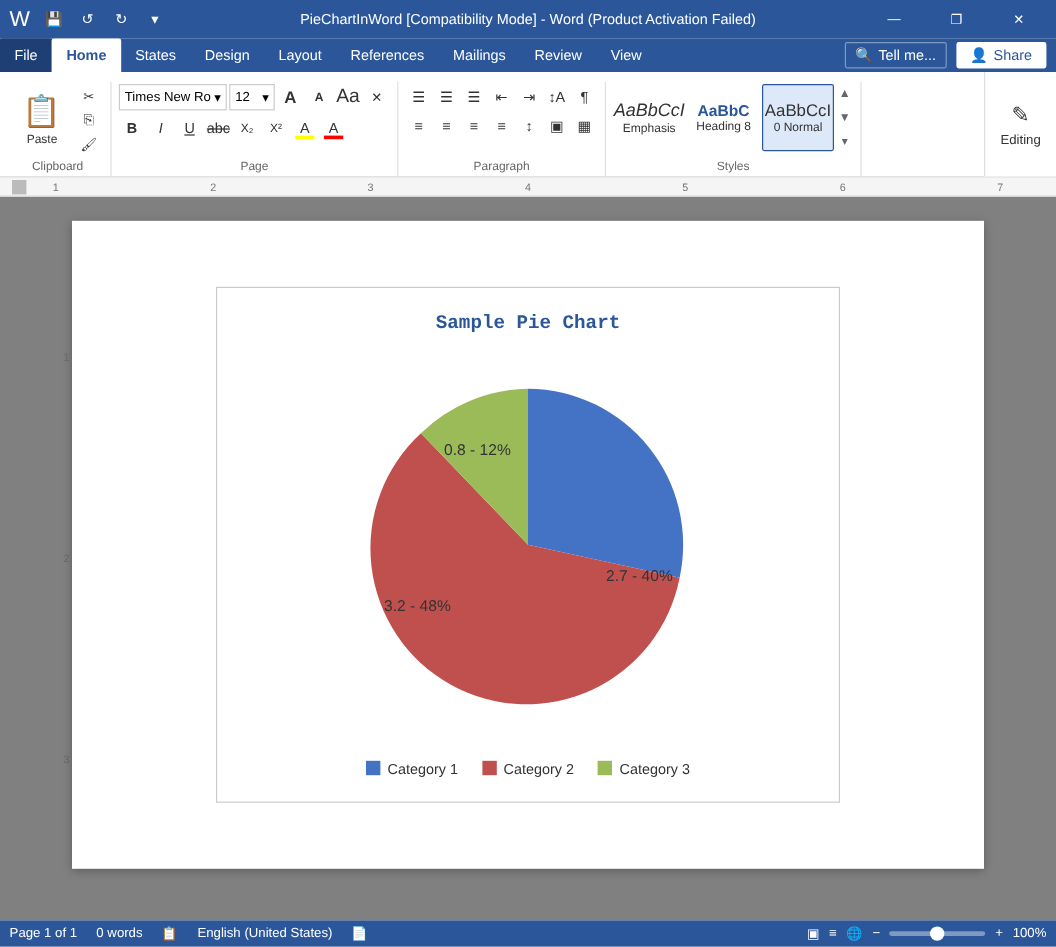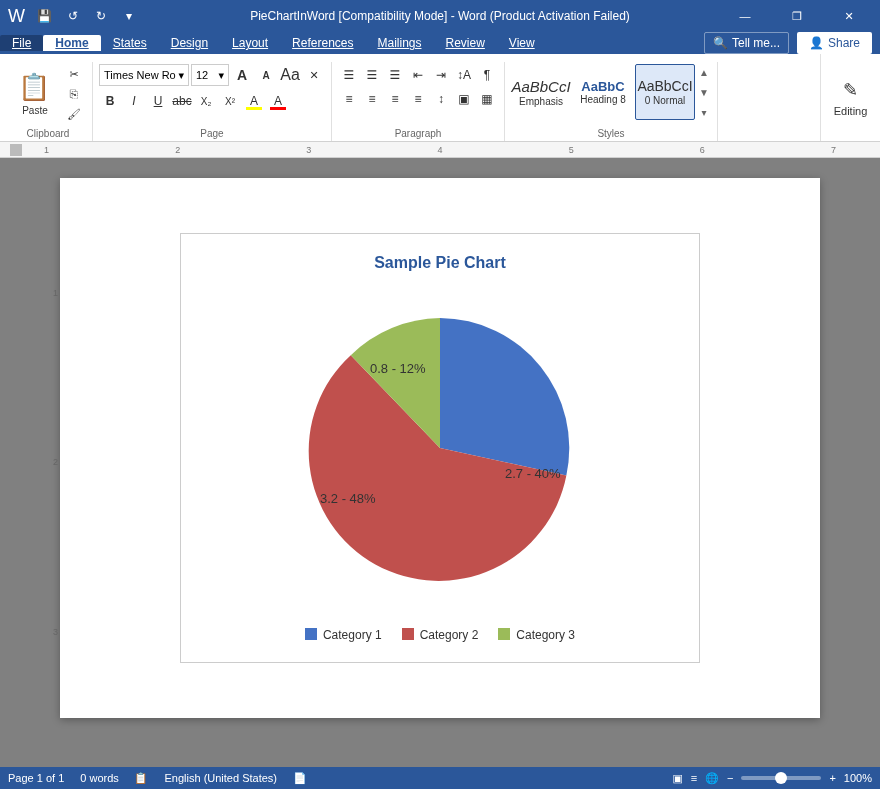--- a/index.html
+++ b/index.html
@@ -21,24 +21,23 @@
     .title-bar-right { display: flex; align-items: center; gap: 6px; margin-left: auto; }
     .win-btn { width: 46px; height: 32px; display: flex; align-items: center; justify-content: center; cursor: pointer; font-size: 11px; color: white; }
     .quick-access { display: flex; gap: 4px; }
     .qa-btn { width: 24px; height: 24px; display: flex; align-items: center; justify-content: center; cursor: pointer; color: white; font-size: 12px; border-radius: 2px; }
     .ribbon-tab {
       padding: 6px 12px;
       color: white;
       cursor: pointer;
       font-size: 12px;
       border-radius: 2px 2px 0 0;
-      height: 16px;
-      display: flex;
-      align-items: center;
-      text-decoration: underline;
+      height: 28px;
+      display: flex;
+      align-items: center;
     }
     .ribbon-tab.active { background: white; color: #2b579a; font-weight: 600; }
     .ribbon-tab-share {
       margin-left: auto;
       background: white;
       color: #2b579a;
       padding: 4px 12px;
       border-radius: 2px;
       cursor: pointer;
       font-size: 12px;
@@ -242,21 +241,21 @@
       padding: 20px;
       display: flex;
       flex-direction: column;
       align-items: center;
     }
     .chart-title {
       color: #2b579a;
       font-size: 16px;
       font-weight: bold;
       margin-bottom: 16px;
-      font-family: Liberation Sans, sans-serif;
+      font-family: Liberation Mono, monospace;
     }
     .chart-area { position: relative; width: 320px; height: 320px; }
     .chart-legend {
       display: flex;
       gap: 20px;
       margin-top: 20px;
       font-size: 12px;
       color: #333;
       align-items: center;
     }

